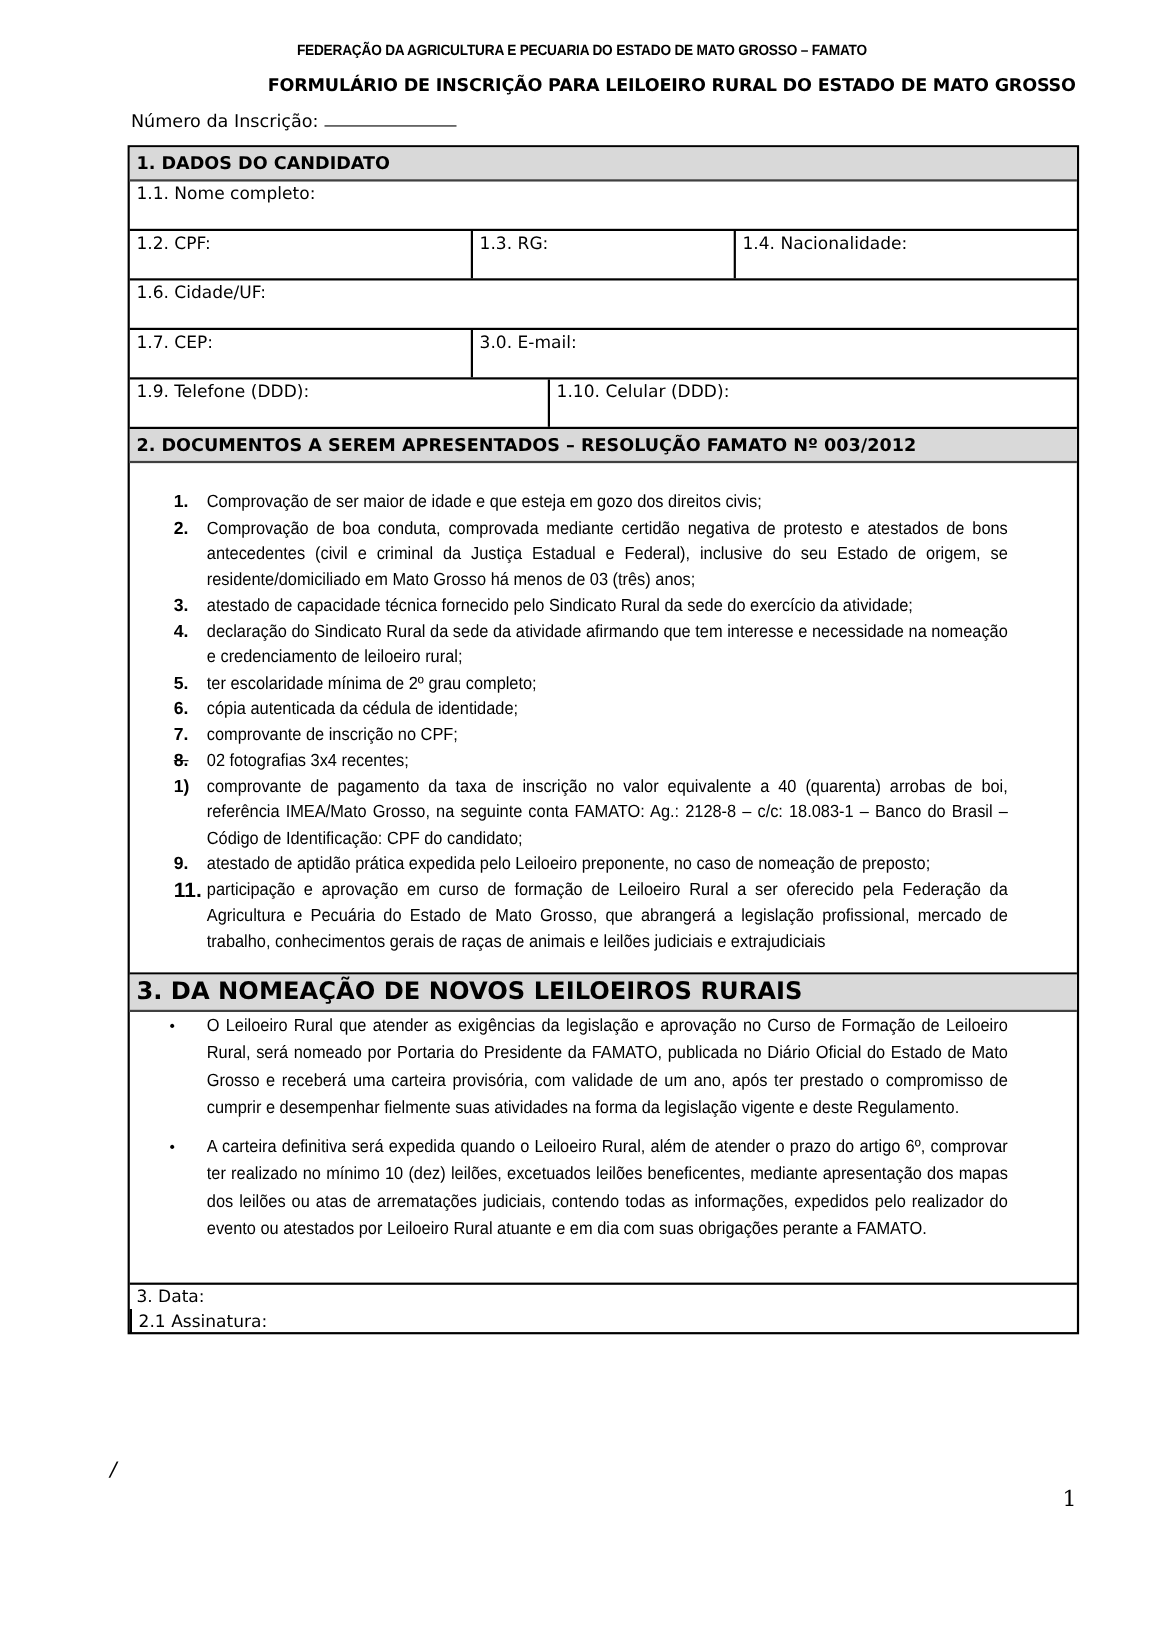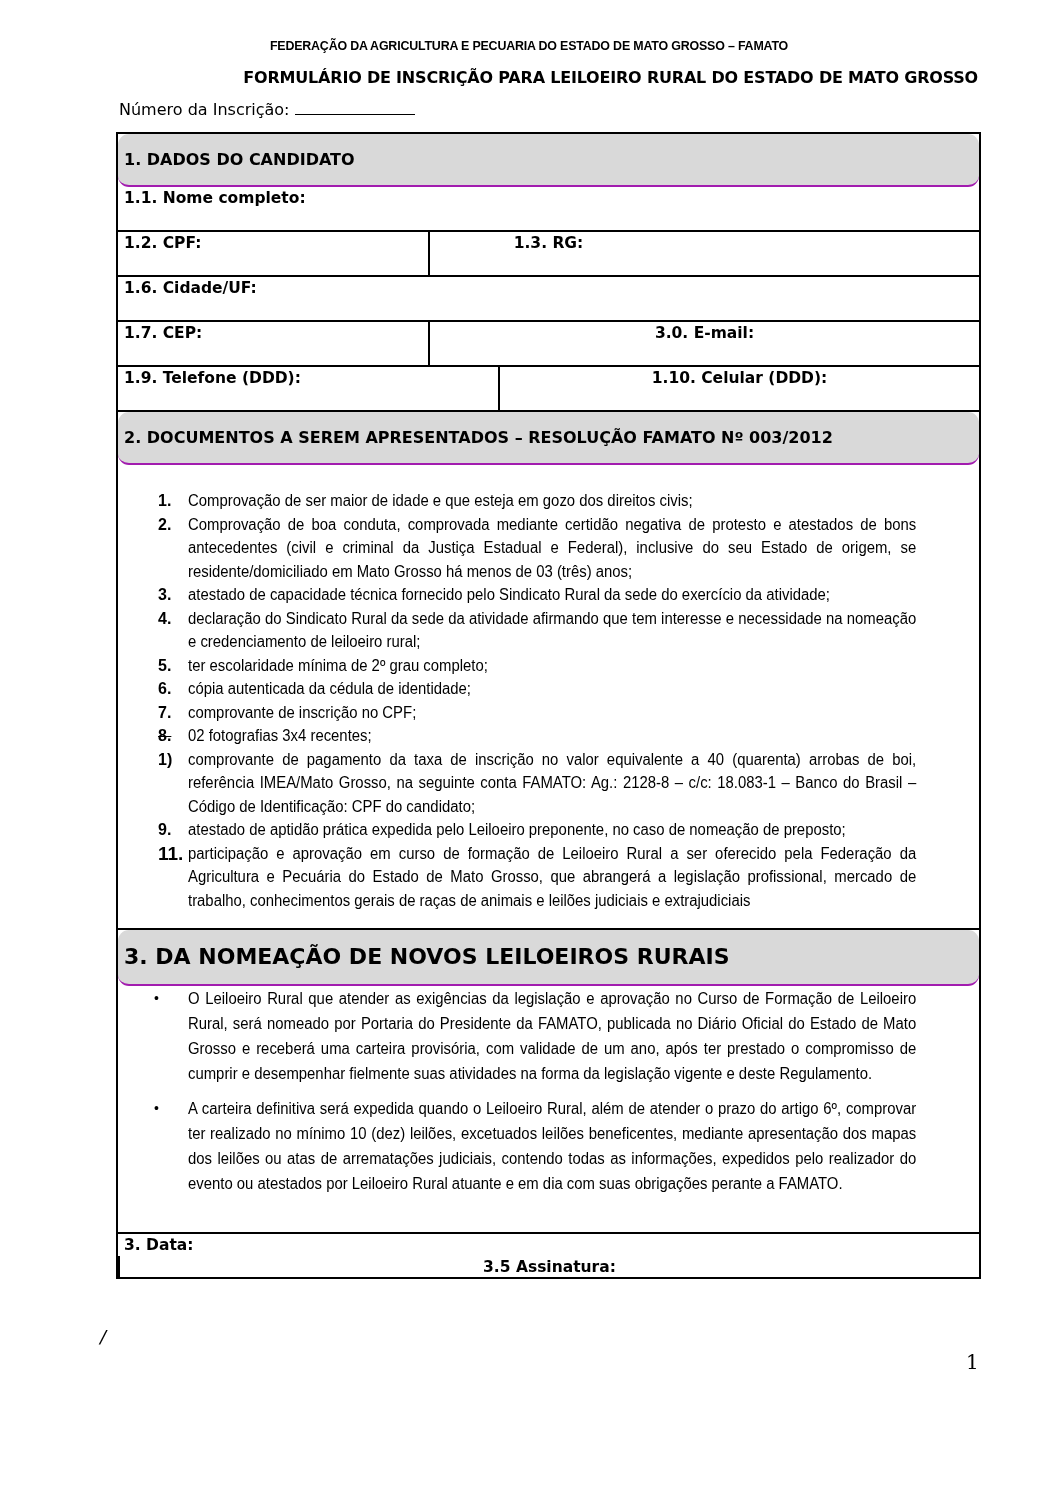--- a/index.html
+++ b/index.html
@@ -2,25 +2,25 @@
 <html><head>
 <meta charset="utf-8">
 <style>
   html, body { margin: 0; padding: 0; background: #ffffff; }
   body { width: 1058px; height: 1497px; position: relative; font-family: "DejaVu Sans", sans-serif; color: #000; overflow: hidden; }
   .header1 { position: absolute; top: 38px; left: 0; width: 1058px; text-align: center; font-family: "Liberation Sans", sans-serif; font-weight: bold; font-size: 13.5px; letter-spacing: -0.2px; transform: scaleX(0.92); }
   .header2 { position: absolute; top: 68px; left: 118px; width: 860px; text-align: right; font-family: "DejaVu Sans", sans-serif; font-weight: bold; font-size: 16px; letter-spacing: -0.2px; }
   .numline { position: absolute; top: 100px; left: 119px; font-size: 16px; }
   .numline .blank { display: inline-block; width: 120px; border-bottom: 1px solid #000; margin-left: 6px; height: 14px; vertical-align: baseline; }
   .form { position: absolute; left: 116px; top: 132px; width: 865px; border: 2px solid #000; box-sizing: border-box; }
-  .sec-head { background: #d9d9d9; font-weight: bold; font-size: 16px; padding: 15px 6px; height: 21px; line-height: 21px; border-bottom: 2px solid #a21caf; border-radius: 11px; }
+  .sec-head { background: #d9d9d9; font-weight: bold; font-size: 16px; padding: 4px 6px; height: 21px; line-height: 21px; border-bottom: 2px solid #404040; }
   .sec-head.big { font-size: 22px; height: 24px; line-height: 24px; }
   .row { display: flex; border-bottom: 2px solid #000; height: 43px; }
-  .cell { font-size: 15.5px; padding: 2px 6px; box-sizing: border-box; font-weight: bold; }
-  .cell + .cell { border-left: 2px solid #000; text-align: center; }
+  .cell { font-size: 15.5px; padding: 2px 6px; box-sizing: border-box; }
+  .cell + .cell { border-left: 2px solid #000; }
   .list-box { border-bottom: 2px solid #000; padding: 24px 8px 16px 0; font-family: "Liberation Sans", sans-serif; font-size: 16px; line-height: 23.5px; }
   .li { display: flex; }
   .li .num { width: 70px; text-align: left; padding-left: 40px; box-sizing: border-box; flex-shrink: 0; font-weight: bold; }
   .li .num.strike { text-decoration: line-through; }
   .li .num.wide { font-size: 19px; }
   .li .txt { flex: 1; text-align: justify; transform: scaleX(0.93); transform-origin: left; width: 107%; }
   .bullets { padding: 0 8px 26px 0; font-family: "Liberation Sans", sans-serif; font-size: 16px; line-height: 25px; border-bottom: 2px solid #000; }
   .bl { display: flex; margin-bottom: 10px; }
   .bl .dot { width: 70px; flex-shrink: 0; text-align: left; padding-left: 36px; box-sizing: border-box; font-size: 14px; }
   .bl .txt { flex: 1; text-align: justify; transform: scaleX(0.93); transform-origin: left; width: 107%; }
@@ -38,20 +38,21 @@
 </div>
 
 <div class="form">
   <div class="sec-head">1. DADOS DO CANDIDATO</div>
   <div class="row">
     <div class="cell" style="flex:1">1.1. Nome completo:</div>
   </div>
   <div class="row">
     <div class="cell" style="width:310px">1.2.  CPF:</div>
     <div class="cell" style="width:239px">1.3. RG:</div>
+    <div class="cell" style="flex:1">1.4. Nacionalidade:</div>
   </div>
   <div class="row">
     <div class="cell" style="flex:1">1.6. Cidade/UF:</div>
   </div>
   <div class="row">
     <div class="cell" style="width:310px">1.7. CEP:</div>
     <div class="cell" style="flex:1">3.0. E-mail:</div>
   </div>
   <div class="row">
     <div class="cell" style="width:380px">1.9. Telefone (DDD):</div>
@@ -112,18 +113,18 @@
         <span class="dot">•</span>
         <span class="txt">O Leiloeiro Rural que atender as exigências da legislação e aprovação no Curso de Formação de Leiloeiro Rural, será nomeado por Portaria do Presidente da FAMATO, publicada no Diário Oficial do Estado de Mato Grosso e receberá uma carteira provisória, com validade de um ano, após ter prestado o compromisso de cumprir e desempenhar fielmente suas atividades na forma da legislação vigente e deste Regulamento.</span>
       </div>
     <div class="bl">
         <span class="dot">•</span>
         <span class="txt">A carteira definitiva será expedida quando o Leiloeiro Rural, além de atender o prazo do artigo 6º, comprovar ter realizado no mínimo 10 (dez) leilões, excetuados leilões beneficentes, mediante apresentação dos mapas dos leilões ou atas de arrematações judiciais, contendo todas as informações, expedidos pelo realizador do evento ou atestados por Leiloeiro Rural atuante e em dia com suas obrigações perante a FAMATO.</span>
       </div>
   </div>
   <div class="bottom-row">
     <div class="cell" style="width:276px">3. Data:</div>
-    <div class="cell" style="flex:1">3.5 Assinatura:</div>
+    <div class="cell" style="flex:1">2.1 Assinatura:</div>
   </div>
 </div>
 
 <div class="slash">/</div>
 <div class="pagenum">1</div>
 
 </body></html>

